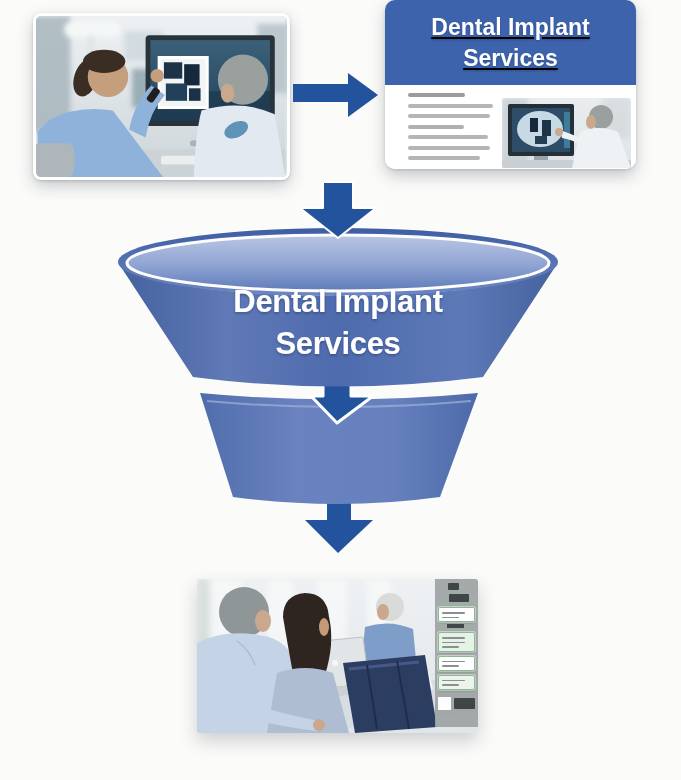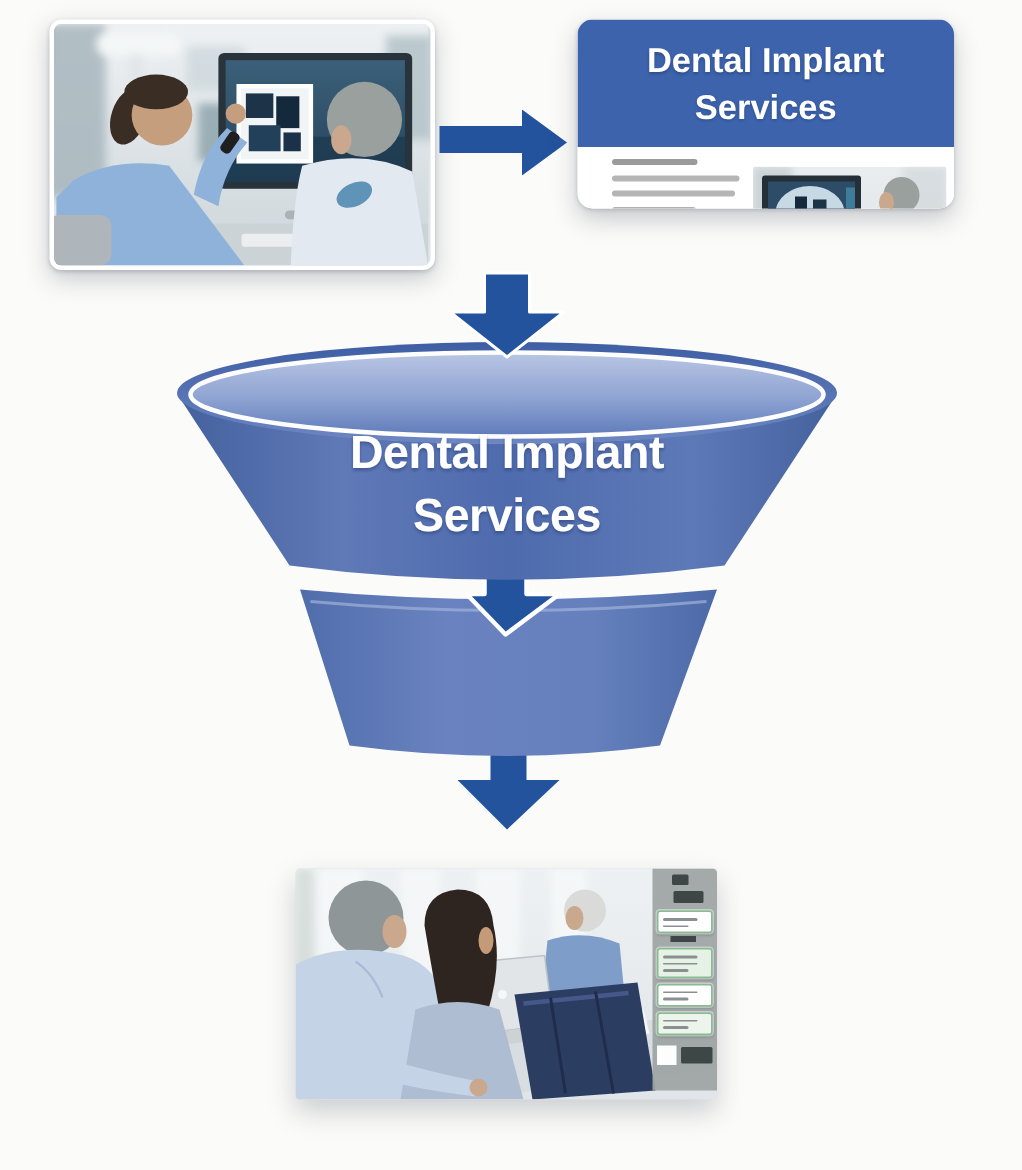--- a/index.html
+++ b/index.html
@@ -13,23 +13,23 @@
   .photo{position:absolute;border-radius:8px;overflow:hidden;
     box-shadow:0 6px 16px rgba(40,50,70,.25), 0 1px 3px rgba(40,50,70,.2);
     background:#dde3e7;}
   .photo-top{left:33px;top:13px;width:257px;height:167px;border:3px solid #fff;}
   .photo-bottom{left:197px;top:579px;width:281px;height:154px;border-radius:3px;
     box-shadow:0 8px 18px rgba(40,50,70,.22);}
   .photo svg{display:block;}
   
   .arrow-right{position:absolute;left:291px;top:73px;width:90px;height:44px;}
   
-  .flow-card{position:absolute;left:385px;top:13px;width:251px;height:126px;
+  .flow-card{position:absolute;left:385px;top:0;width:251px;height:169px;
     background:#fff;border-radius:10px;overflow:hidden;
-    box-shadow:0 7px 16px rgba(40,50,70,.25), 0 1px 3px rgba(40,50,70,.18);}
+    box-shadow:0 7px 16px rgba(40,50,70,.25), 0 1px 3px rgba(40,50,70,.18);text-decoration:underline;}
   .card-header{height:85px;background:var(--card-header-blue,#3c63ac);
     display:flex;align-items:center;justify-content:center;}
   .card-title{color:#fff;font-weight:bold;font-size:23px;line-height:1.32;
     text-align:center;width:205px;text-shadow:0 1px 2px rgba(20,30,60,.3);}
   .card-body{position:relative;height:84px;background:#fff;}
   .text-bars{position:absolute;left:23px;top:8px;display:flex;
     flex-direction:column;gap:6.5px;}
   .tbar{height:4px;border-radius:2px;}
   .card-photo{position:absolute;left:117px;top:13px;width:129px;height:70px;
     overflow:hidden;border-radius:2px;}

